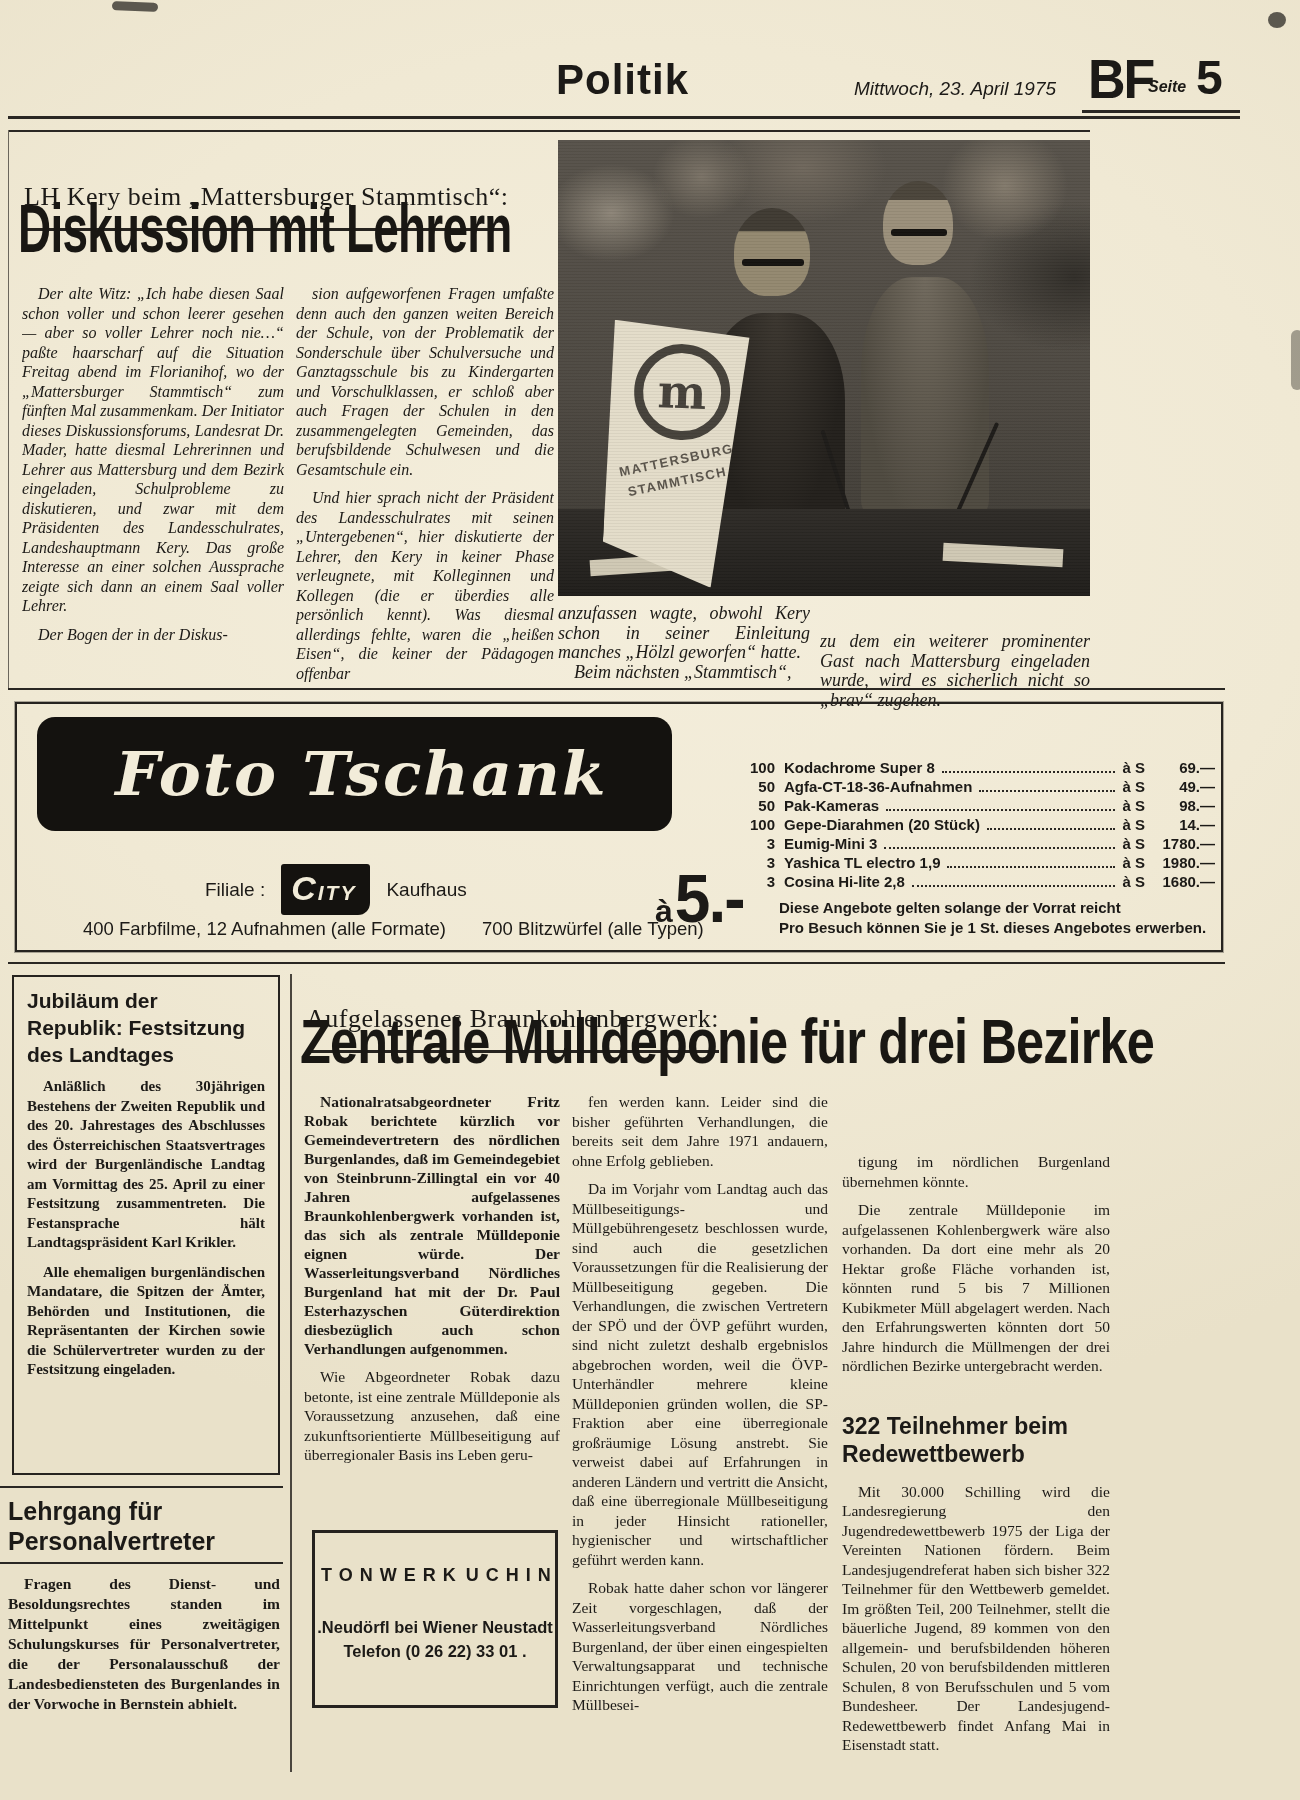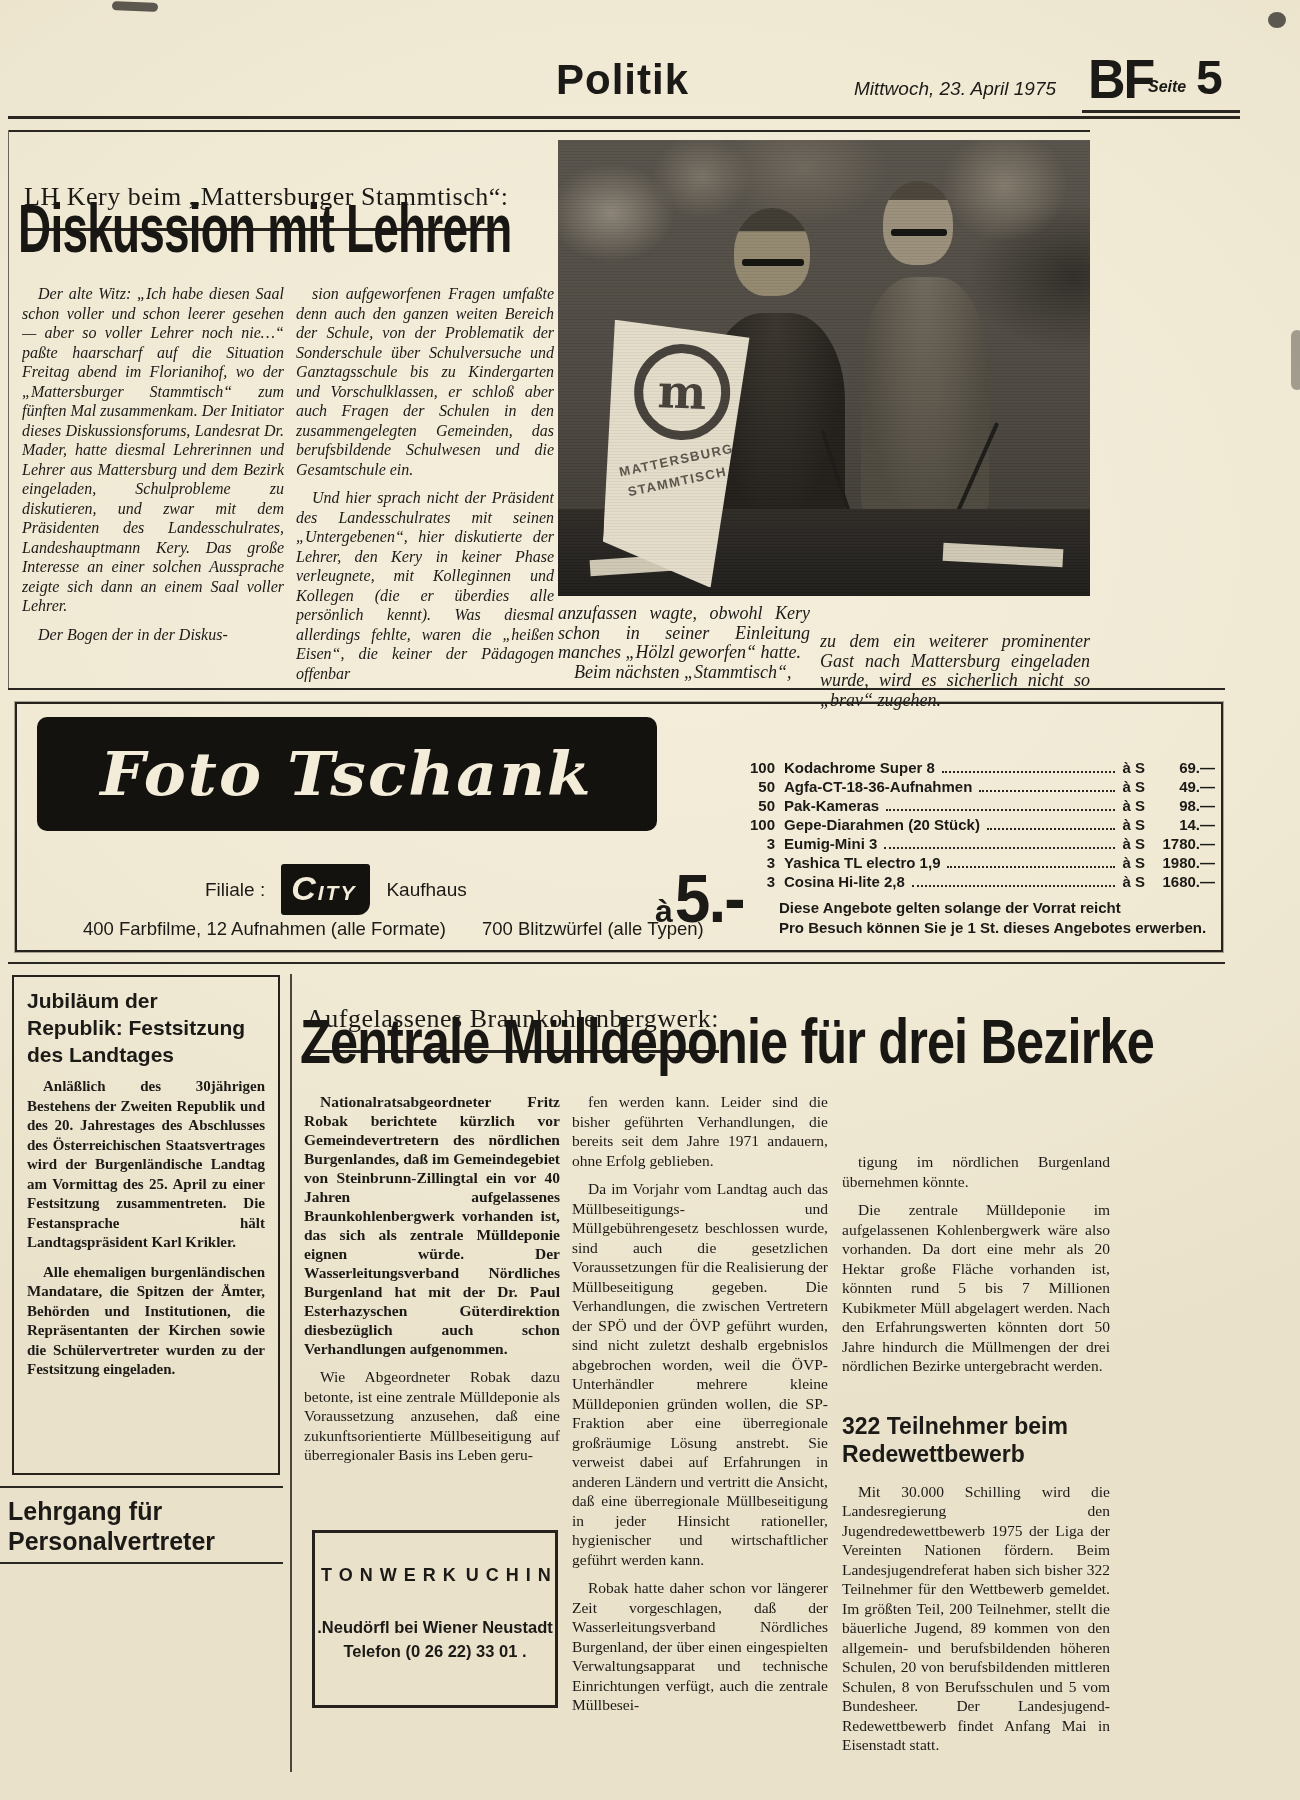--- a/index.html
+++ b/index.html
@@ -60,21 +60,21 @@
           display:flex;align-items:center;justify-content:center;
           font-family:"DejaVu Serif",serif;font-weight:bold;color:#45413a;}
   .banner-txt{position:absolute;font-family:"Liberation Sans",sans-serif;font-weight:bold;
               font-size:13px;letter-spacing:1.5px;color:#5a544b;transform:rotate(-14deg);white-space:nowrap;}
   .grain{position:absolute;inset:0;
          background:repeating-linear-gradient(0deg,rgba(20,18,15,.05) 0 1px,rgba(255,255,255,.02) 1px 3px);
          pointer-events:none;}
 
   
   .adbox{border:2px solid #26231f;box-shadow:0 0 0 1px rgba(38,35,31,.35);}
-  .brandbox{position:absolute;background:#14120f;border-radius:10px;display:flex;align-items:center;justify-content:center;}
+  .brandbox{position:absolute;background:#14120f;border-radius:18px;display:flex;align-items:center;justify-content:center;padding-left:15px;}
   .brandtext{font-family:"DejaVu Serif",serif;font-style:italic;font-weight:bold;font-size:60px;
              color:#f2ecd9;letter-spacing:2px;transform:scaleX(1.05);}
   .offers-title{font-family:"Liberation Sans",sans-serif;font-weight:bold;font-size:28px;white-space:nowrap;}
   .offer-row{display:flex;align-items:baseline;font-family:"Liberation Sans",sans-serif;
              font-weight:bold;font-size:15px;line-height:19px;height:19px;}
   .offer-qty{width:34px;text-align:right;margin-right:9px;flex:none;}
   .offer-name{white-space:nowrap;}
   .offer-dots{flex:1;border-bottom:2px dotted #2a2723;margin:0 7px 4px 7px;min-width:12px;}
   .offer-unit{flex:none;margin-right:10px;}
   .offer-price{flex:none;width:60px;text-align:right;}
@@ -259,20 +259,21 @@
     <div class="ju-body">
       <p>Anläßlich des 30jährigen Bestehens der Zweiten Republik und des 20. Jahrestages des Abschlusses des Österreichischen Staatsvertrages wird der Burgenländische Landtag am Vormittag des 25. April zu einer Festsitzung zusammentreten. Die Festansprache hält Landtagspräsident Karl Krikler.</p>
       <p class="p2">Alle ehemaligen burgenländischen Mandatare, die Spitzen der Ämter, Behörden und Institutionen, die Repräsentanten der Kirchen sowie die Schülervertreter wurden zu der Festsitzung eingeladen.</p>
     </div>
   </div>
 
   <div class="hrule" style="left:0px;top:1486px;width:283px;height:2px;"></div>
   <div class="abs lehr-title prewrap" style="left:8px;top:1496px;width:274px;">Lehrgang für
 Personalvertreter</div>
   <div class="hrule" style="left:0px;top:1562px;width:283px;height:2px;"></div>
+  <div class="abs lehr-body" style="left:8px;top:1574px;width:272px;height:190px;">Fragen des Dienst- und Besoldungsrechtes standen im Mittelpunkt eines zweitägigen Schulungskurses für Personalvertreter, die der Personalausschuß der Landesbediensteten des Burgenlandes in der Vorwoche in Bernstein abhielt.</div>
 
   <div class="vrule" style="left:290px;top:974px;height:798px;"></div>
 
   <div class="abs kicker" style="left:306px;top:970px;">Aufgelassenes Braunkohlenbergwerk:</div>
   <div class="abs headline h-muell" style="left:300px;top:1004px;">Zentrale Mülldeponie für drei Bezirke</div>
 
   <div class="abs rcol" style="left:304px;top:1092px;width:256px;height:420px;">
     <p class="lead">Nationalratsabgeordneter Fritz Robak berichtete kürzlich vor Gemeindevertretern des nördlichen Burgenlandes, daß im Gemeindegebiet von Steinbrunn-Zillingtal ein vor 40 Jahren aufgelassenes Braunkohlenbergwerk vorhanden ist, das sich als zentrale Mülldeponie eignen würde. Der Wasserleitungsverband Nördliches Burgenland hat mit der Dr. Paul Esterhazyschen Güterdirektion diesbezüglich auch schon Verhandlungen aufgenommen.</p>
     <p class="p2">Wie Abgeordneter Robak dazu betonte, ist eine zentrale Mülldeponie als Voraussetzung anzusehen, daß eine zukunftsorientierte Müllbeseitigung auf überregionaler Basis ins Leben geru-</p>
   </div>

